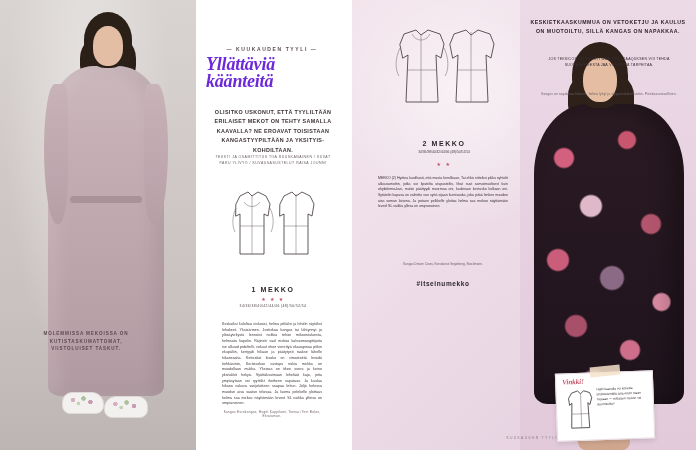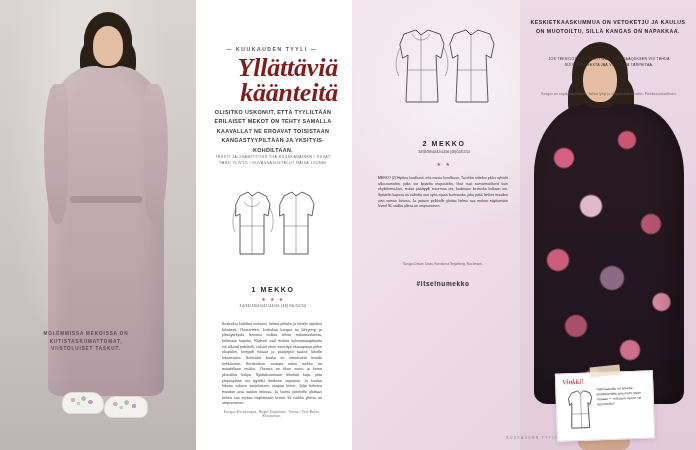--- a/index.html
+++ b/index.html
@@ -168,27 +168,27 @@
     font-size: 5px;
     letter-spacing: 1.6px;
     color: #5c4d54;
     text-transform: uppercase;
     font-weight: 700;
   }
   .headline {
     position: absolute;
     left: 10px; top: 56px;
     width: 132px;
-    text-align: right;
+    text-align: left;
     font-family: "Liberation Serif", serif;
     font-style: italic;
     font-weight: 700;
-    font-size: 26px;
+    font-size: 18px;
     line-height: 0.96;
-    color: #7f1d1d;
+    color: #6d28d9;
     letter-spacing: -0.2px;
   }
   .standfirst {
     position: absolute;
     left: 18px; top: 108px;
     width: 118px;
     text-align: center;
     font-size: 5.4px;
     line-height: 1.75;
     letter-spacing: .35px;

